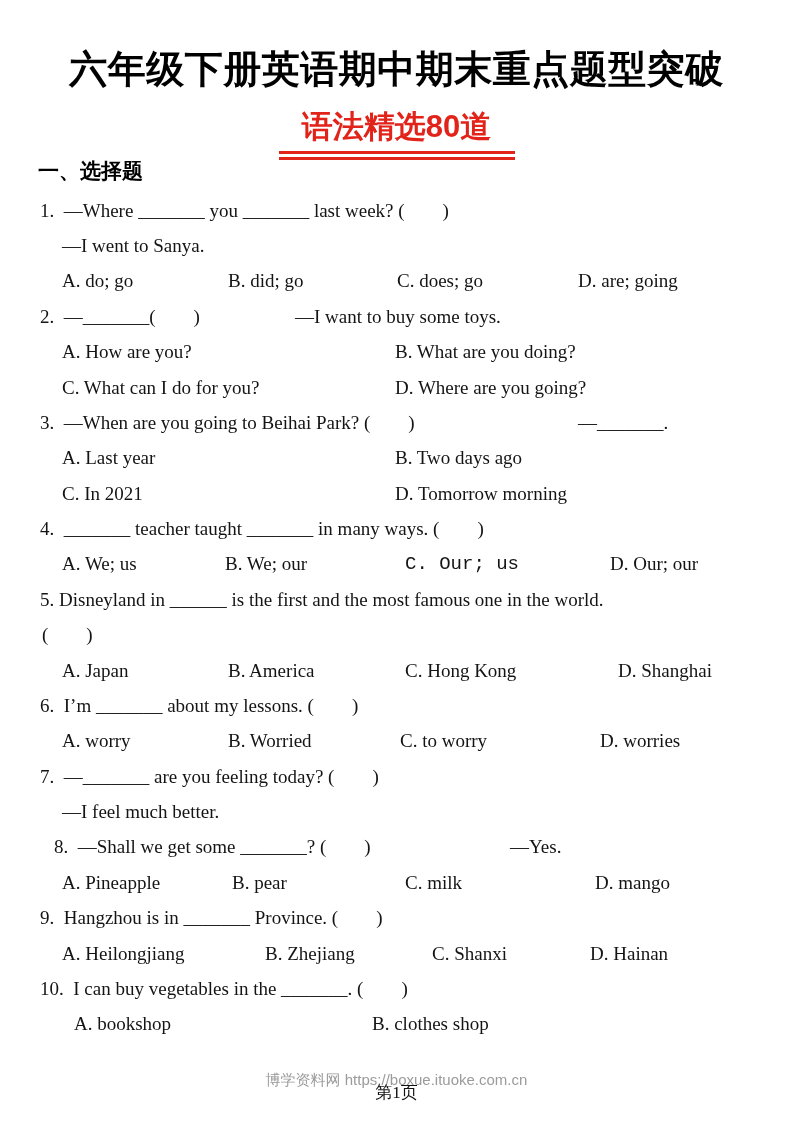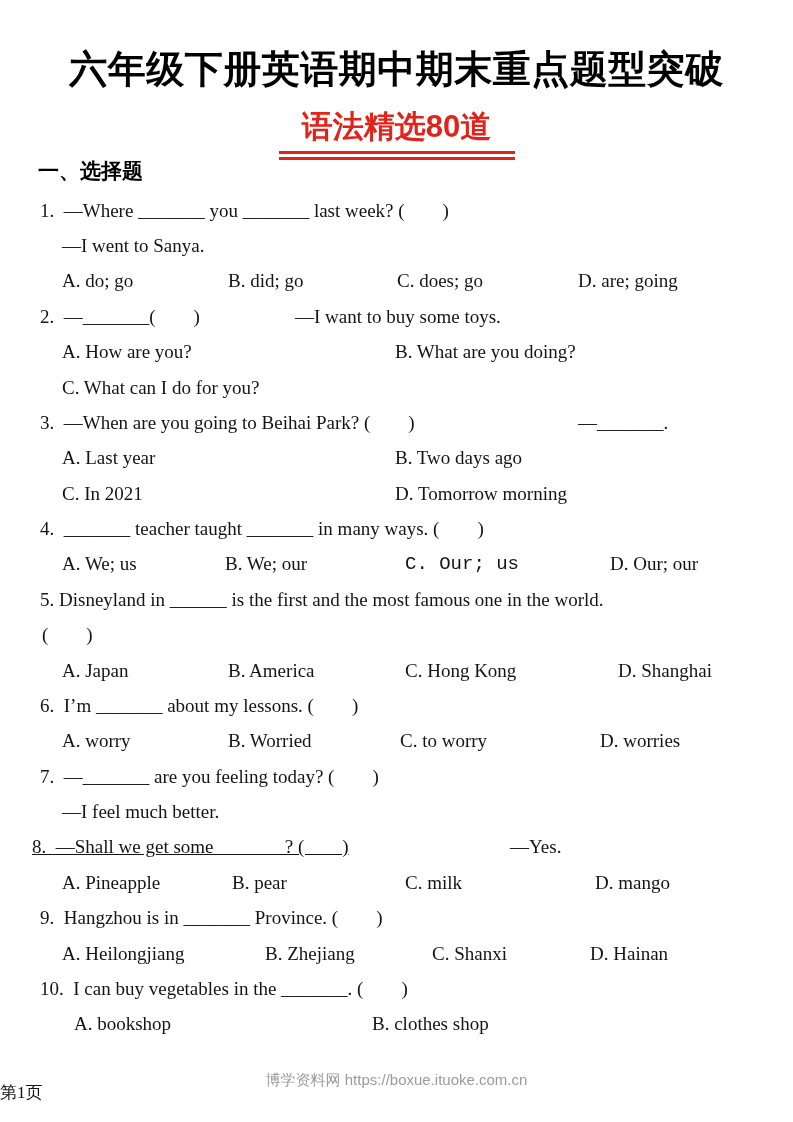--- a/index.html
+++ b/index.html
@@ -86,20 +86,21 @@
     font-family: "Liberation Sans", "DejaVu Sans", sans-serif;
     font-size: 15px;
     color: var(--watermark-gray, #9b9b9b);
     white-space: nowrap;
   }
   .page-number {
     position: absolute;
     top: 1081px;
     left: 0;
     width: 100%;
+    text-align: center;
     font-size: 17px;
     color: #111111;
     white-space: nowrap;
   }
 </style>
 </head>
 <body>
 
 <div class="page">
   <div class="doc-title">六年级下册英语期中期末重点题型突破</div>
@@ -127,20 +128,21 @@
       <div class="line">
         <span class="seg" style="left: 40px;">2.  —_______(　　)</span>
         <span class="seg" style="left: 295px;">—I want to buy some toys.</span>
       </div>
       <div class="line">
         <span class="seg" style="left: 62px; text-align: right;">A. How are you?</span>
         <span class="seg" style="left: 395px;">B. What are you doing?</span>
       </div>
       <div class="line">
         <span class="seg" style="left: 62px;">C. What can I do for you?</span>
+        <span class="seg" style="left: 395px;">D. Where are you going?</span>
       </div>
       <div class="line">
         <span class="seg" style="left: 40px;">3.  —When are you going to Beihai Park? (　　)</span>
         <span class="seg" style="left: 578px;">—_______.</span>
       </div>
       <div class="line">
         <span class="seg" style="left: 62px;">A. Last year</span>
         <span class="seg" style="left: 395px;">B. Two days ago</span>
       </div>
       <div class="line">
@@ -177,21 +179,21 @@
         <span class="seg" style="left: 400px;">C. to worry</span>
         <span class="seg" style="left: 600px;">D. worries</span>
       </div>
       <div class="line">
         <span class="seg" style="left: 40px;">7.  —_______ are you feeling today? (　　)</span>
       </div>
       <div class="line">
         <span class="seg" style="left: 62px;">—I feel much better.</span>
       </div>
       <div class="line">
-        <span class="seg" style="left: 32px; text-decoration: underline;">8.  —Shall we get some _______? (　　)</span>
+        <span class="seg" style="left: 54px;">8.  —Shall we get some _______? (　　)</span>
         <span class="seg" style="left: 510px;">—Yes.</span>
       </div>
       <div class="line">
         <span class="seg" style="left: 62px;">A. Pineapple</span>
         <span class="seg" style="left: 232px;">B. pear</span>
         <span class="seg" style="left: 405px;">C. milk</span>
         <span class="seg" style="left: 595px;">D. mango</span>
       </div>
       <div class="line">
         <span class="seg" style="left: 40px;">9.  Hangzhou is in _______ Province. (　　)</span>

